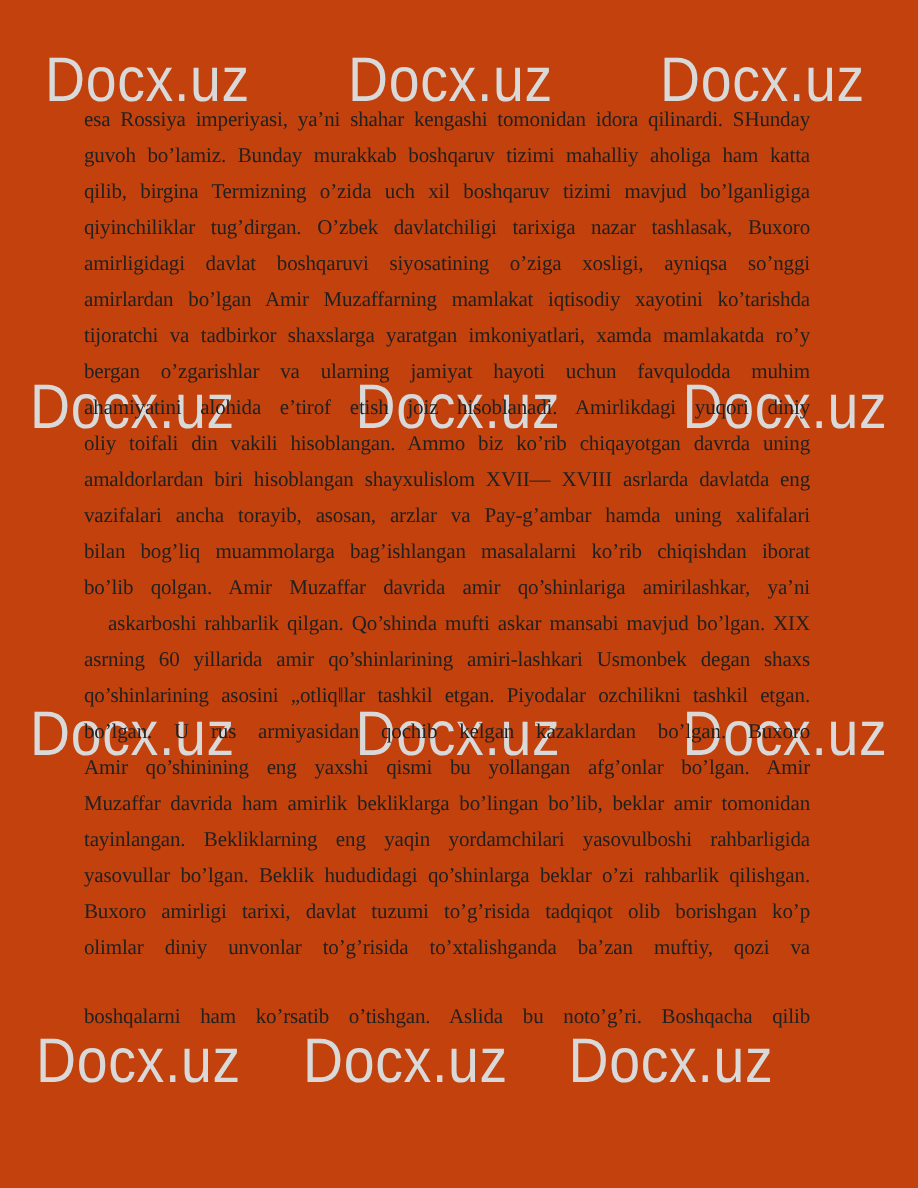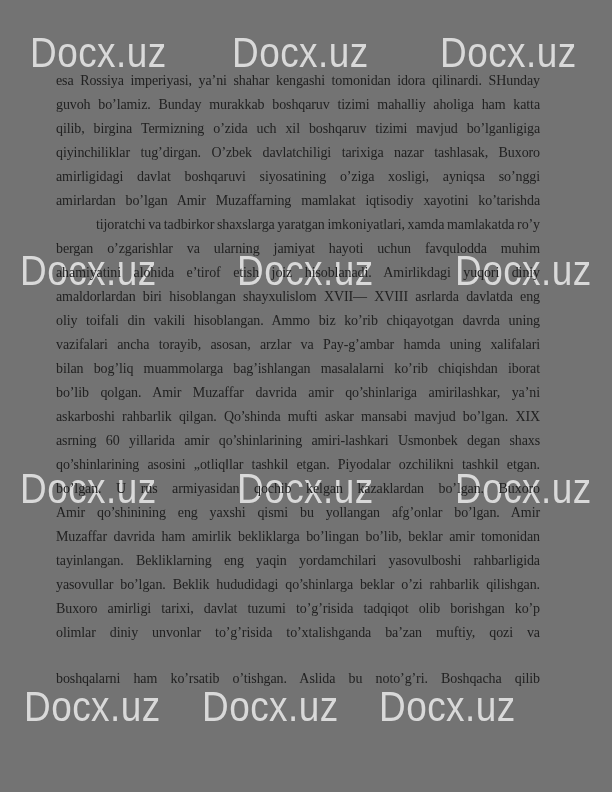--- a/index.html
+++ b/index.html
@@ -1,21 +1,21 @@
 <!DOCTYPE html>
 <html lang="uz"><head>
 <meta charset="utf-8">
 <style>
   html, body { margin: 0; padding: 0; background: #888; }
   .page {
     position: relative;
     width: 612px;
     height: 792px;
     margin: 0 auto;
-    background: #737373;
+    background: #c2410c;
     overflow: hidden;
     font-family: "Liberation Serif", serif;
   }
   .watermark-layer {
     position: absolute;
     inset: 0;
     z-index: 0;
     pointer-events: none;
   }
   .wm {
@@ -69,29 +69,29 @@
       <span class="wm" style="left: 202px; top: 686px; color: rgb(217, 217, 217);">Docx.uz</span>
       <span class="wm" style="left: 379px; top: 686px; color: rgb(217, 217, 217);">Docx.uz</span>
     </div>
   <div class="text-block" id="text-block">
       <div class="line" style="color: rgb(33, 33, 33);">esa Rossiya imperiyasi, ya’ni shahar kengashi tomonidan idora qilinardi. SHunday</div>
       <div class="line" style="color: rgb(33, 33, 33);">guvoh bo’lamiz. Bunday murakkab boshqaruv tizimi mahalliy aholiga ham katta</div>
       <div class="line" style="color: rgb(33, 33, 33);">qilib, birgina Termizning o’zida uch xil boshqaruv tizimi mavjud bo’lganligiga</div>
       <div class="line" style="color: rgb(33, 33, 33);">qiyinchiliklar tug’dirgan. O’zbek davlatchiligi tarixiga nazar tashlasak, Buxoro</div>
       <div class="line" style="color: rgb(33, 33, 33);">amirligidagi davlat boshqaruvi siyosatining o’ziga xosligi, ayniqsa so’nggi</div>
       <div class="line" style="color: rgb(33, 33, 33);">amirlardan bo’lgan Amir Muzaffarning mamlakat iqtisodiy xayotini ko’tarishda</div>
-      <div class="line" style="color: rgb(33, 33, 33); margin-left: 40px;">tijoratchi va tadbirkor shaxslarga yaratgan imkoniyatlari, xamda mamlakatda ro’y</div>
+      <div class="line" style="color: rgb(33, 33, 33);">tijoratchi va tadbirkor shaxslarga yaratgan imkoniyatlari, xamda mamlakatda ro’y</div>
       <div class="line" style="color: rgb(33, 33, 33);">bergan o’zgarishlar va ularning jamiyat hayoti uchun favqulodda muhim</div>
       <div class="line" style="color: rgb(33, 33, 33);">ahamiyatini alohida e’tirof etish joiz hisoblanadi. Amirlikdagi yuqori diniy</div>
+      <div class="line" style="color: rgb(33, 33, 33);">oliy toifali din vakili hisoblangan. Ammo biz ko’rib chiqayotgan davrda uning</div>
       <div class="line" style="color: rgb(33, 33, 33);">amaldorlardan biri hisoblangan shayxulislom XVII— XVIII asrlarda davlatda eng</div>
-      <div class="line" style="color: rgb(33, 33, 33);">oliy toifali din vakili hisoblangan. Ammo biz ko’rib chiqayotgan davrda uning</div>
       <div class="line" style="color: rgb(33, 33, 33);">vazifalari ancha torayib, asosan, arzlar va Pay-g’ambar hamda uning xalifalari</div>
       <div class="line" style="color: rgb(33, 33, 33);">bilan bog’liq muammolarga bag’ishlangan masalalarni ko’rib chiqishdan iborat</div>
       <div class="line" style="color: rgb(33, 33, 33);">bo’lib qolgan. Amir Muzaffar davrida amir qo’shinlariga amirilashkar, ya’ni</div>
-      <div class="line" style="color: rgb(33, 33, 33);">askarboshi rahbarlik qilgan. Qo’shinda mufti askar mansabi mavjud bo’lgan. XIX</div>
+      <div class="line" style="color: rgb(33, 33, 33); margin-left: 16px;">askarboshi rahbarlik qilgan. Qo’shinda mufti askar mansabi mavjud bo’lgan. XIX</div>
       <div class="line" style="color: rgb(33, 33, 33);">asrning 60 yillarida amir qo’shinlarining amiri-lashkari Usmonbek degan shaxs</div>
       <div class="line" style="color: rgb(33, 33, 33);">qo’shinlarining asosini „otliq‖lar tashkil etgan. Piyodalar ozchilikni tashkil etgan.</div>
       <div class="line" style="color: rgb(33, 33, 33);">bo’lgan. U rus armiyasidan qochib kelgan kazaklardan bo’lgan. Buxoro</div>
       <div class="line" style="color: rgb(33, 33, 33);">Amir qo’shinining eng yaxshi qismi bu yollangan afg’onlar bo’lgan. Amir</div>
       <div class="line" style="color: rgb(33, 33, 33);">Muzaffar davrida ham amirlik bekliklarga bo’lingan bo’lib, beklar amir tomonidan</div>
       <div class="line" style="color: rgb(33, 33, 33);">tayinlangan. Bekliklarning eng yaqin yordamchilari yasovulboshi rahbarligida</div>
       <div class="line" style="color: rgb(33, 33, 33);">yasovullar bo’lgan. Beklik hududidagi qo’shinlarga beklar o’zi rahbarlik qilishgan.</div>
       <div class="line" style="color: rgb(33, 33, 33);">Buxoro amirligi tarixi, davlat tuzumi to’g’risida tadqiqot olib borishgan ko’p</div>
       <div class="line" style="color: rgb(33, 33, 33);">olimlar diniy unvonlar to’g’risida to’xtalishganda ba’zan muftiy, qozi va</div>
       <div class="line" style="color: rgb(33, 33, 33); margin-top: 22px;">boshqalarni ham ko’rsatib o’tishgan. Aslida bu noto’g’ri. Boshqacha qilib</div>

